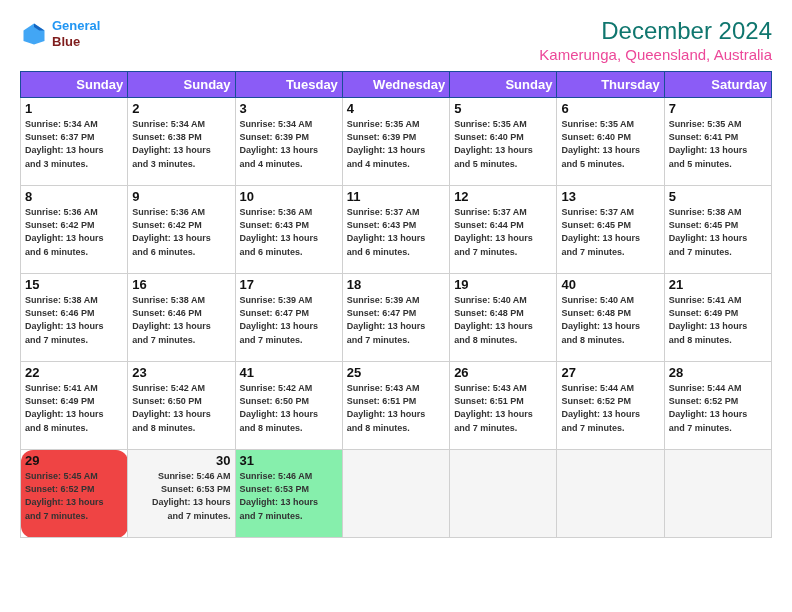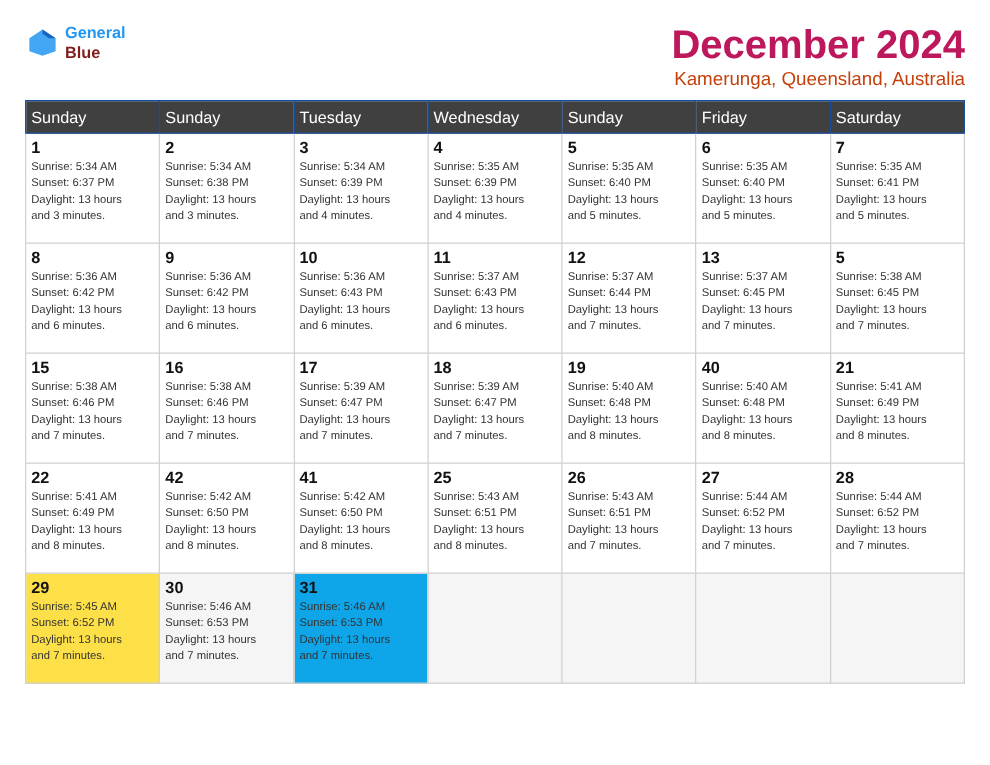--- a/index.html
+++ b/index.html
@@ -38,44 +38,44 @@
       color: #2196f3;
     }
     .logo-icon {
       width: 28px;
       height: 28px;
     }
     .title-block {
       text-align: right;
     }
     .main-title {
-      font-size: 32px;
-      font-weight: bold;
-      color: #be185d;
+      font-size: 24px;
+      font-weight: normal;
+      color: #0f766e;
       line-height: 1.1;
     }
     .subtitle {
       font-size: 15px;
-      color: #c2410c;
+      color: #ec4899;
       margin-top: 2px;
     }
     .calendar {
       flex: 1;
       border: 1px solid #ccc;
       border-collapse: collapse;
       width: 100%;
       table-layout: fixed;
     }
     .calendar thead tr th {
-      background: #404040;
+      background: #8b5cf6;
       color: #fff;
       font-size: 13px;
-      font-weight: normal;
+      font-weight: bold;
       padding: 5px 4px;
-      text-align: left;
+      text-align: right;
       border: 1px solid #1a4d99;
     }
     .calendar tbody tr td {
       border: 1px solid #d0d0d0;
       vertical-align: top;
       padding: 3px 4px;
       font-size: 9.5px;
       color: #222;
       background: #fff;
       height: 88px;
@@ -90,20 +90,21 @@
       font-size: 13px;
       font-weight: bold;
       color: #111;
       display: block;
       margin-bottom: 2px;
     }
     .day-info {
       font-size: 9px;
       color: #333;
       line-height: 1.45;
+      font-weight: bold;
     }
   </style>
 </head>
 <body>
 
 <div class="page">
   <div class="header">
     <div class="logo">
       <svg class="logo-icon" viewBox="0 0 32 32">
         <polygon points="16,4 28,12 28,24 16,28 4,24 4,12" fill="#2196f3" opacity="0.85"></polygon>
@@ -121,21 +122,21 @@
   </div>
 
   <table class="calendar">
     <thead>
       <tr>
         <th>Sunday</th>
         <th>Sunday</th>
         <th>Tuesday</th>
         <th>Wednesday</th>
         <th>Sunday</th>
-        <th>Friday</th>
+        <th>Thursday</th>
         <th>Saturday</th>
       </tr>
     </thead>
     <tbody>
 
       <tr>
         <td>
           <span class="day-num">1</span>
           <div class="day-info">Sunrise: 5:34 AM<br>Sunset: 6:37 PM<br>Daylight: 13 hours<br>and 3 minutes.</div>
         </td>
@@ -226,21 +227,21 @@
           <div class="day-info">Sunrise: 5:41 AM<br>Sunset: 6:49 PM<br>Daylight: 13 hours<br>and 8 minutes.</div>
         </td>
       </tr>
 
       <tr>
         <td>
           <span class="day-num">22</span>
           <div class="day-info">Sunrise: 5:41 AM<br>Sunset: 6:49 PM<br>Daylight: 13 hours<br>and 8 minutes.</div>
         </td>
         <td>
-          <span class="day-num">42</span>
+          <span class="day-num">23</span>
           <div class="day-info">Sunrise: 5:42 AM<br>Sunset: 6:50 PM<br>Daylight: 13 hours<br>and 8 minutes.</div>
         </td>
         <td>
           <span class="day-num">41</span>
           <div class="day-info">Sunrise: 5:42 AM<br>Sunset: 6:50 PM<br>Daylight: 13 hours<br>and 8 minutes.</div>
         </td>
         <td>
           <span class="day-num">25</span>
           <div class="day-info">Sunrise: 5:43 AM<br>Sunset: 6:51 PM<br>Daylight: 13 hours<br>and 8 minutes.</div>
         </td>
@@ -252,29 +253,29 @@
           <span class="day-num">27</span>
           <div class="day-info">Sunrise: 5:44 AM<br>Sunset: 6:52 PM<br>Daylight: 13 hours<br>and 7 minutes.</div>
         </td>
         <td>
           <span class="day-num">28</span>
           <div class="day-info">Sunrise: 5:44 AM<br>Sunset: 6:52 PM<br>Daylight: 13 hours<br>and 7 minutes.</div>
         </td>
       </tr>
 
       <tr style="background:#f5f5f5;">
-        <td style="background:#fde047;">
+        <td style="background:#ef4444;border-radius:12px;">
           <span class="day-num">29</span>
           <div class="day-info">Sunrise: 5:45 AM<br>Sunset: 6:52 PM<br>Daylight: 13 hours<br>and 7 minutes.</div>
         </td>
-        <td style="background:#f5f5f5;">
+        <td style="background:#f5f5f5;text-align:right;">
           <span class="day-num">30</span>
           <div class="day-info">Sunrise: 5:46 AM<br>Sunset: 6:53 PM<br>Daylight: 13 hours<br>and 7 minutes.</div>
         </td>
-        <td style="background:#0ea5e9;">
+        <td style="background:#86efac;">
           <span class="day-num">31</span>
           <div class="day-info">Sunrise: 5:46 AM<br>Sunset: 6:53 PM<br>Daylight: 13 hours<br>and 7 minutes.</div>
         </td>
         <td class="empty" style="background:#f5f5f5;"></td>
         <td class="empty" style="background:#f5f5f5;"></td>
         <td class="empty" style="background:#f5f5f5;"></td>
         <td class="empty" style="background:#f5f5f5;"></td>
       </tr>
     </tbody>
   </table>

